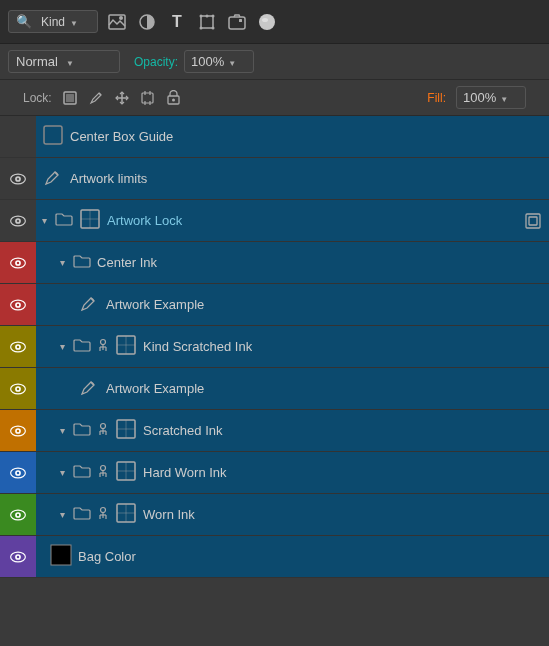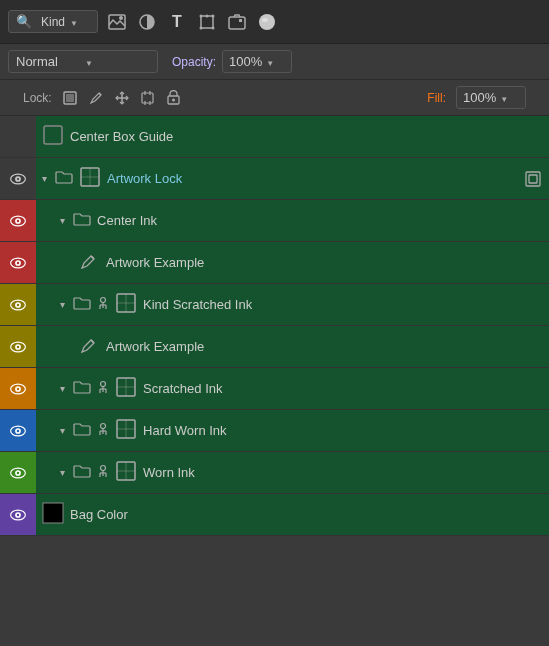--- a/index.html
+++ b/index.html
@@ -56,26 +56,26 @@
       border-bottom: 1px solid #2a2a2a;
       gap: 6px;
     }
     .blend-select {
       display: flex;
       align-items: center;
       background: #3c3c3c;
       border: 1px solid #555;
       border-radius: 3px;
       padding: 3px 7px;
-      width: 150px;
+      width: 112px;
       cursor: pointer;
       gap: 4px;
     }
     .blend-select span { flex: 1; font-size: 13px; }
-    .opacity-label { color: #c4b5fd; font-size: 12px; margin-left: 8px; }
+    .opacity-label { color: #14b8a6; font-size: 12px; margin-left: 8px; }
     .opacity-select {
       display: flex;
       align-items: center;
       background: #3c3c3c;
       border: 1px solid #555;
       border-radius: 3px;
       padding: 3px 6px;
       width: 70px;
       cursor: pointer;
       gap: 4px;
@@ -107,21 +107,21 @@
       border-radius: 3px;
       padding: 3px 6px;
       width: 70px;
       cursor: pointer;
       gap: 4px;
     }
     .fill-select span { flex: 1; font-size: 13px; }
 
     
     .layers-list {
-      background: #14532d;
+      background: #0c4a6e;
       overflow-y: auto;
     }
     .layer-row {
       display: flex;
       align-items: center;
       height: 42px;
       border-bottom: 1px solid #333;
       cursor: pointer;
       position: relative;
     }
@@ -289,20 +289,39 @@
       <div class="layer-color-bar" style="background: rgb(58, 58, 58);">
         <div class="eye-icon">
           <svg class="eye" viewBox="0 0 22 14" fill="none" xmlns="http://www.w3.org/2000/svg">
     <ellipse cx="11" cy="7" rx="9" ry="6" stroke="#ccc" stroke-width="1.4"></ellipse>
     <circle cx="11" cy="7" r="3.5" fill="#ccc"></circle>
     <circle cx="11" cy="7" r="1.5" fill="#555"></circle>
   </svg>
         </div>
       </div>
       <div class="layer-content" style="padding-left: 6px;">
+        <span><svg width="22" height="22" viewBox="0 0 22 22" fill="none">
+    <path d="M4 18 L6 13 L13 6 L16 9 L9 16 Z" stroke="#aaa" stroke-width="1.3" fill="none"></path>
+    <line x1="13" y1="6" x2="16" y2="9" stroke="#aaa" stroke-width="1.3"></line>
+    <circle cx="14.5" cy="7.5" r="1" fill="#aaa"></circle>
+  </svg></span>
+        <span class="layer-name">Artwork limits</span>
+      </div>
+    </div>
+    <div class="layer-row">
+      <div class="layer-color-bar" style="background: rgb(58, 58, 58);">
+        <div class="eye-icon">
+          <svg class="eye" viewBox="0 0 22 14" fill="none" xmlns="http://www.w3.org/2000/svg">
+    <ellipse cx="11" cy="7" rx="9" ry="6" stroke="#ccc" stroke-width="1.4"></ellipse>
+    <circle cx="11" cy="7" r="3.5" fill="#ccc"></circle>
+    <circle cx="11" cy="7" r="1.5" fill="#555"></circle>
+  </svg>
+        </div>
+      </div>
+      <div class="layer-content" style="padding-left: 6px;">
         <span class="chevron">▾</span>
         <span><svg width="18" height="14" viewBox="0 0 18 14" fill="none">
     <path d="M1 3 L1 12 Q1 13 2 13 L16 13 Q17 13 17 12 L17 5 Q17 4 16 4 L9 4 L7 2 L2 2 Q1 2 1 3 Z" stroke="#aaa" stroke-width="1.2" fill="none"></path>
   </svg></span>
         <span><svg width="22" height="22" viewBox="0 0 22 22" fill="none">
     <rect x="2" y="2" width="18" height="18" rx="1" stroke="#aaa" stroke-width="1.5"></rect>
     <line x1="2" y1="11" x2="20" y2="11" stroke="#aaa" stroke-width="0.8" opacity="0.5"></line>
     <line x1="11" y1="2" x2="11" y2="20" stroke="#aaa" stroke-width="0.8" opacity="0.5"></line>
   </svg></span>
         <span class="layer-name layer-name-blue">Artwork Lock</span>
@@ -493,20 +512,20 @@
     <div class="layer-row">
       <div class="layer-color-bar" style="background: rgb(96, 64, 160);">
         <div class="eye-icon">
           <svg class="eye" viewBox="0 0 22 14" fill="none" xmlns="http://www.w3.org/2000/svg">
     <ellipse cx="11" cy="7" rx="9" ry="6" stroke="white" stroke-width="1.4"></ellipse>
     <circle cx="11" cy="7" r="3.5" fill="white"></circle>
     <circle cx="11" cy="7" r="1.5" fill="#6040a0"></circle>
   </svg>
         </div>
       </div>
-      <div class="layer-content" style="padding-left: 6px;">
+      <div class="layer-content" style="padding-left: 14px;">
         <span><svg width="22" height="22" viewBox="0 0 22 22">
     <rect x="1" y="1" width="20" height="20" fill="#000" stroke="#888" stroke-width="1"></rect>
   </svg></span>
         <span class="layer-name">Bag Color</span>
       </div>
     </div>
   </div>
 
 </body></html>

